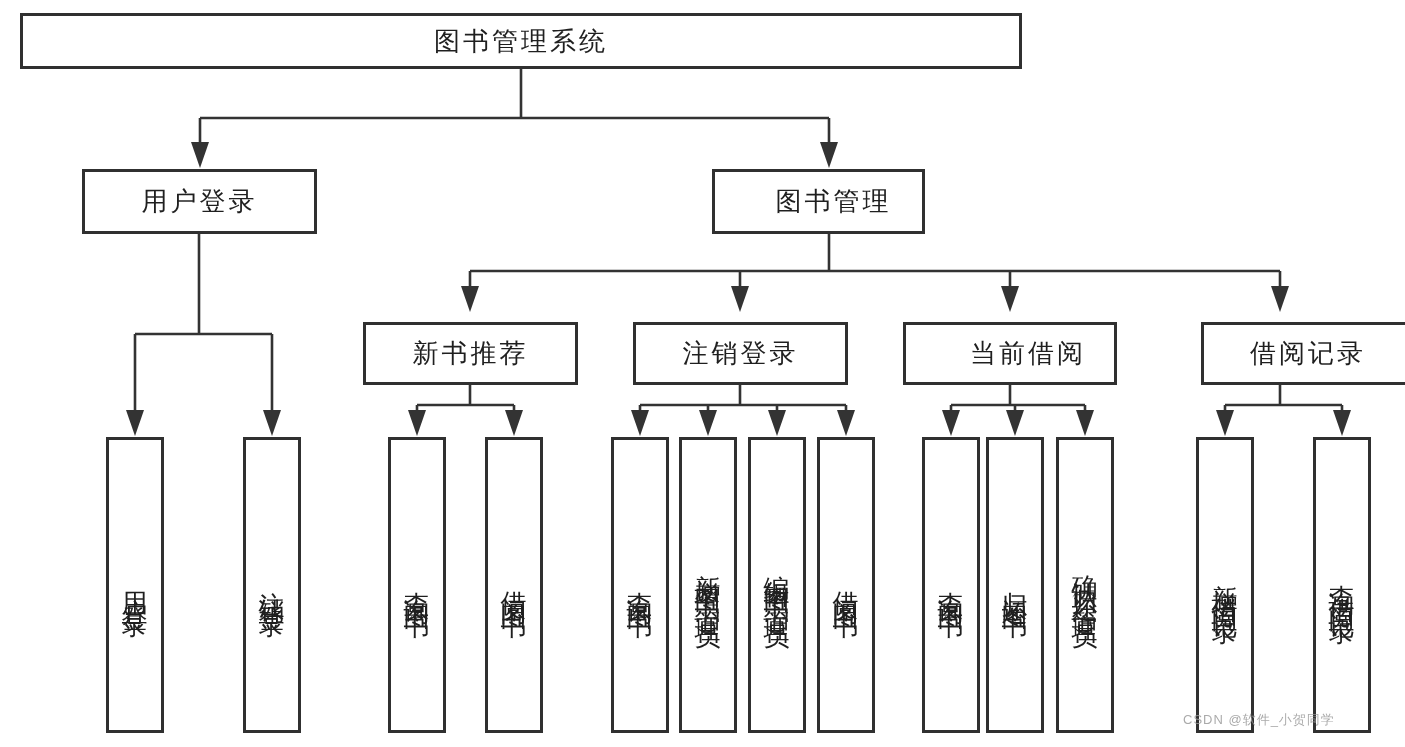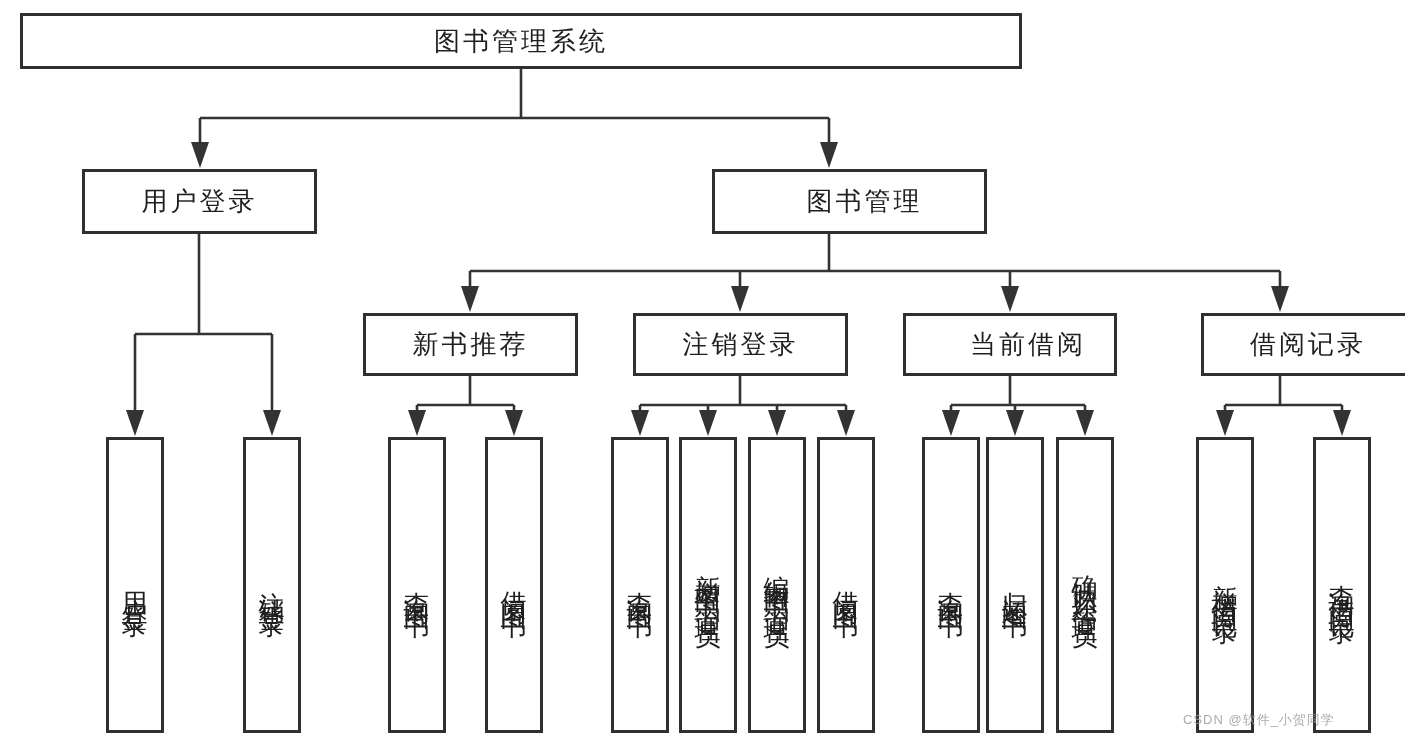--- a/index.html
+++ b/index.html
@@ -40,22 +40,22 @@
     font-size: 26px;
   }
   .v-box span {
     writing-mode: vertical-rl;
     text-orientation: mixed;
     letter-spacing: 7px;
     line-height: 1;
   }
   .root-box   { left: 20px;   top: 13px;  width: 1002px; height: 56px; }
   .n-login    { left: 82px;   top: 169px; width: 235px;  height: 65px; }
-  .n-bookmgr  { left: 712px;  top: 169px; width: 275px;  height: 65px; padding-left: 30px; }
-  .l3 { top: 313px; height: 63px; }
+  .n-bookmgr  { left: 712px;  top: 169px; width: 213px;  height: 65px; padding-left: 30px; }
+  .l3 { top: 322px; height: 63px; }
   .n-recommend { left: 363px;  width: 215px; }
   .n-borrow    { left: 633px;  width: 215px; }
   .n-current   { left: 903px;  width: 214px; padding-left: 36px; }
   .n-records   { left: 1173px; width: 214px; margin-left: 28px; }
   .lf1  { left: 106px; }
   .lf2  { left: 243px; }
   .lf3  { left: 388px; }
   .lf4  { left: 485px; }
   .lf5  { left: 611px; }
   .lf6  { left: 679px; }

